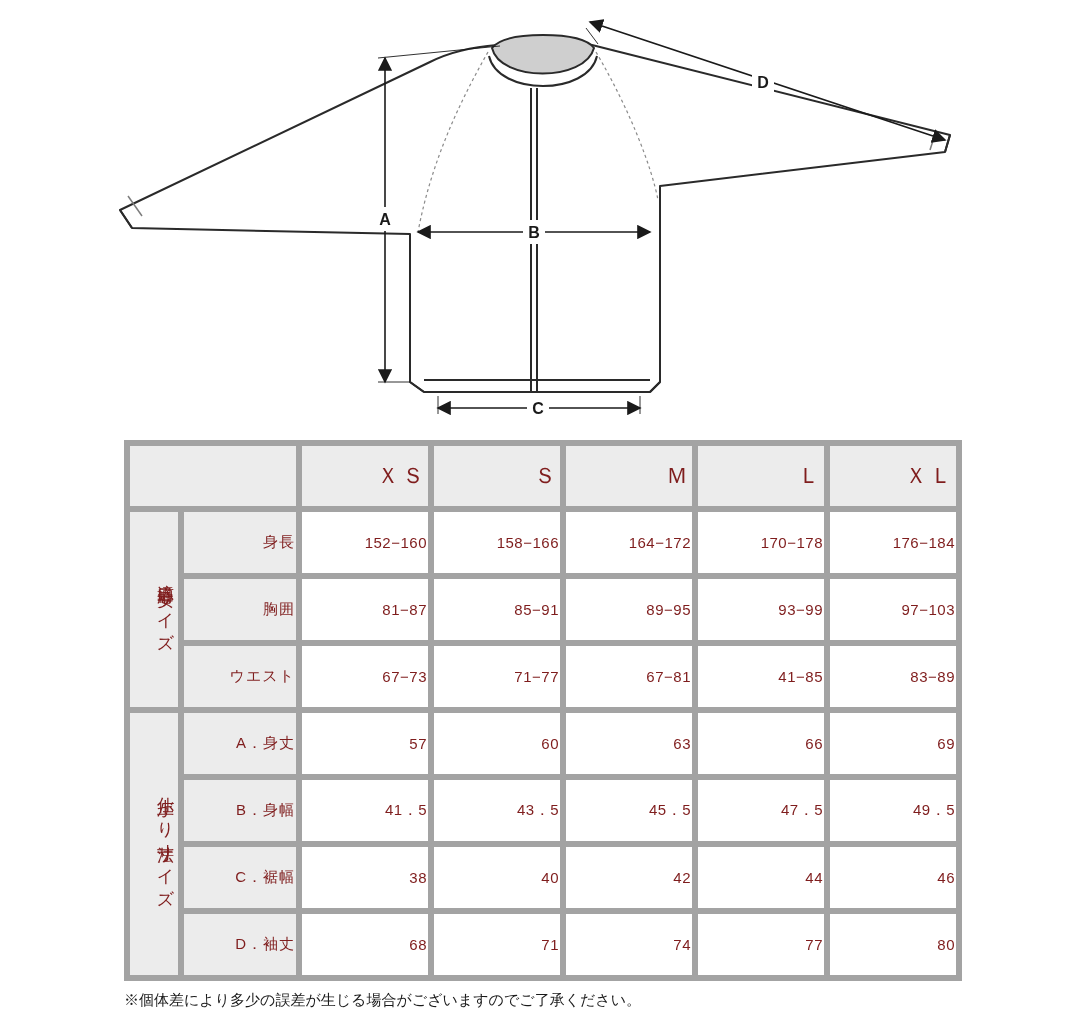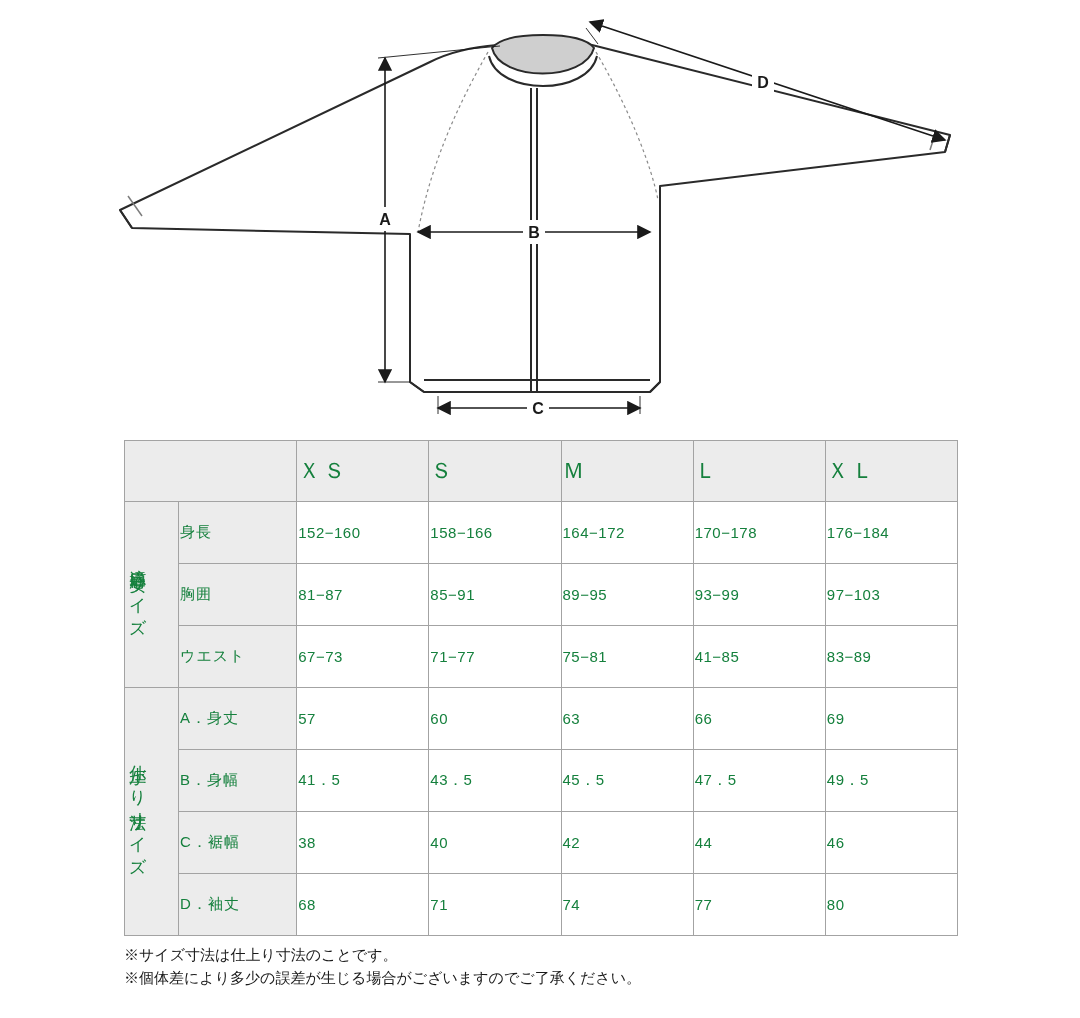--- a/index.html
+++ b/index.html
@@ -42,26 +42,26 @@
     margin: 0 0 10px 124px;
   }
   table.size-table {
     border-collapse: collapse;
     margin-left: 124px;
     width: 834px;
     table-layout: fixed;
   }
   table.size-table td,
   table.size-table th {
-    border: 1px solid #a3a3a3;
-    text-align: left;
+    border: 6px solid #a3a3a3;
+    text-align: right;
     vertical-align: middle;
     font-family: "Liberation Sans", sans-serif;
     font-weight: normal;
-    color: #15803d;
+    color: #7f1d1d;
   }
   .corner-cell {
     background: #ececec;
     border-right: 1px solid #9a9a9a;
   }
   .hdr-cell {
     background: #ececec;
     font-size: 22px;
     height: 58px;
     letter-spacing: 3px;
@@ -227,21 +227,21 @@
         <td class="val-cell">81−87</td>
         <td class="val-cell">85−91</td>
         <td class="val-cell">89−95</td>
         <td class="val-cell">93−99</td>
         <td class="val-cell">97−103</td>
       </tr>
       <tr>
         <td class="row-label">ウエスト</td>
         <td class="val-cell">67−73</td>
         <td class="val-cell">71−77</td>
-        <td class="val-cell">75−81</td>
+        <td class="val-cell">67−81</td>
         <td class="val-cell">41−85</td>
         <td class="val-cell">83−89</td>
       </tr>
 
       <tr>
         <td class="group-cell" rowspan="4">
           <span class="group-inner">仕上がり寸法サイズ</span>
         </td>
         <td class="row-label">A．身丈</td>
         <td class="val-cell">57</td>
@@ -271,16 +271,15 @@
         <td class="val-cell">68</td>
         <td class="val-cell">71</td>
         <td class="val-cell">74</td>
         <td class="val-cell">77</td>
         <td class="val-cell">80</td>
       </tr>
     </tbody>
   </table>
 
   <div class="notes">
-    <div>※サイズ寸法は仕上り寸法のことです。</div>
     <div>※個体差により多少の誤差が生じる場合がございますのでご了承ください。</div>
   </div>
 </div>
 
 </body></html>

